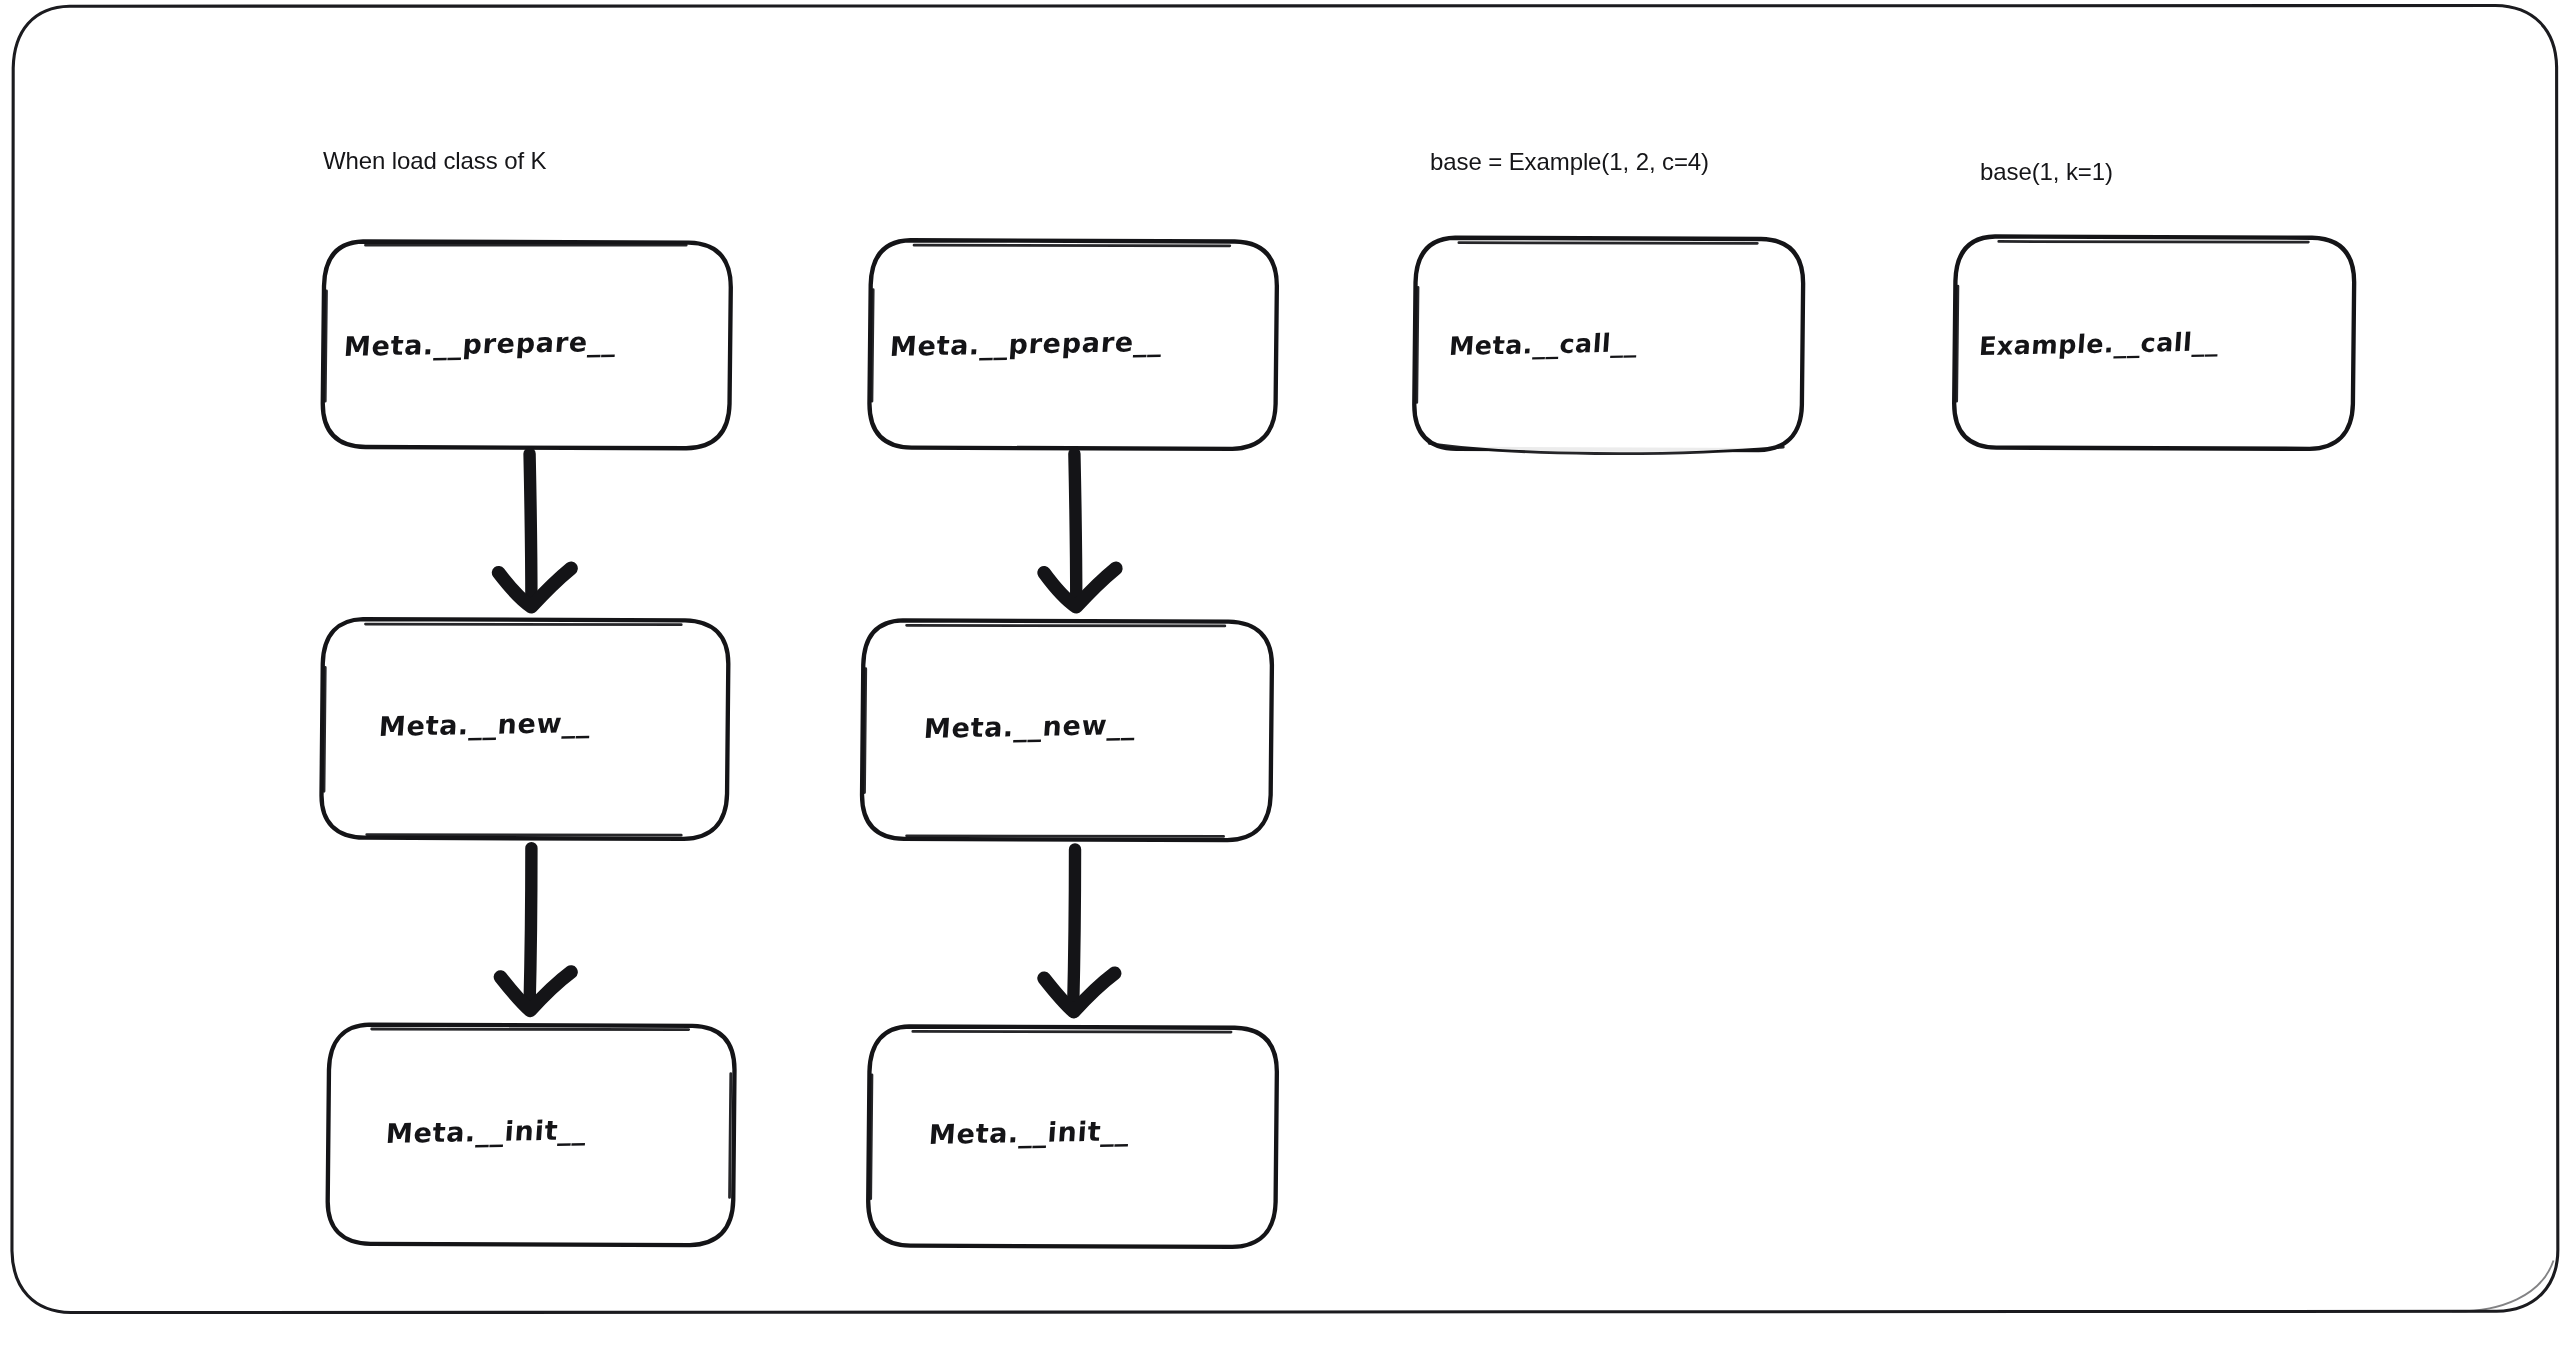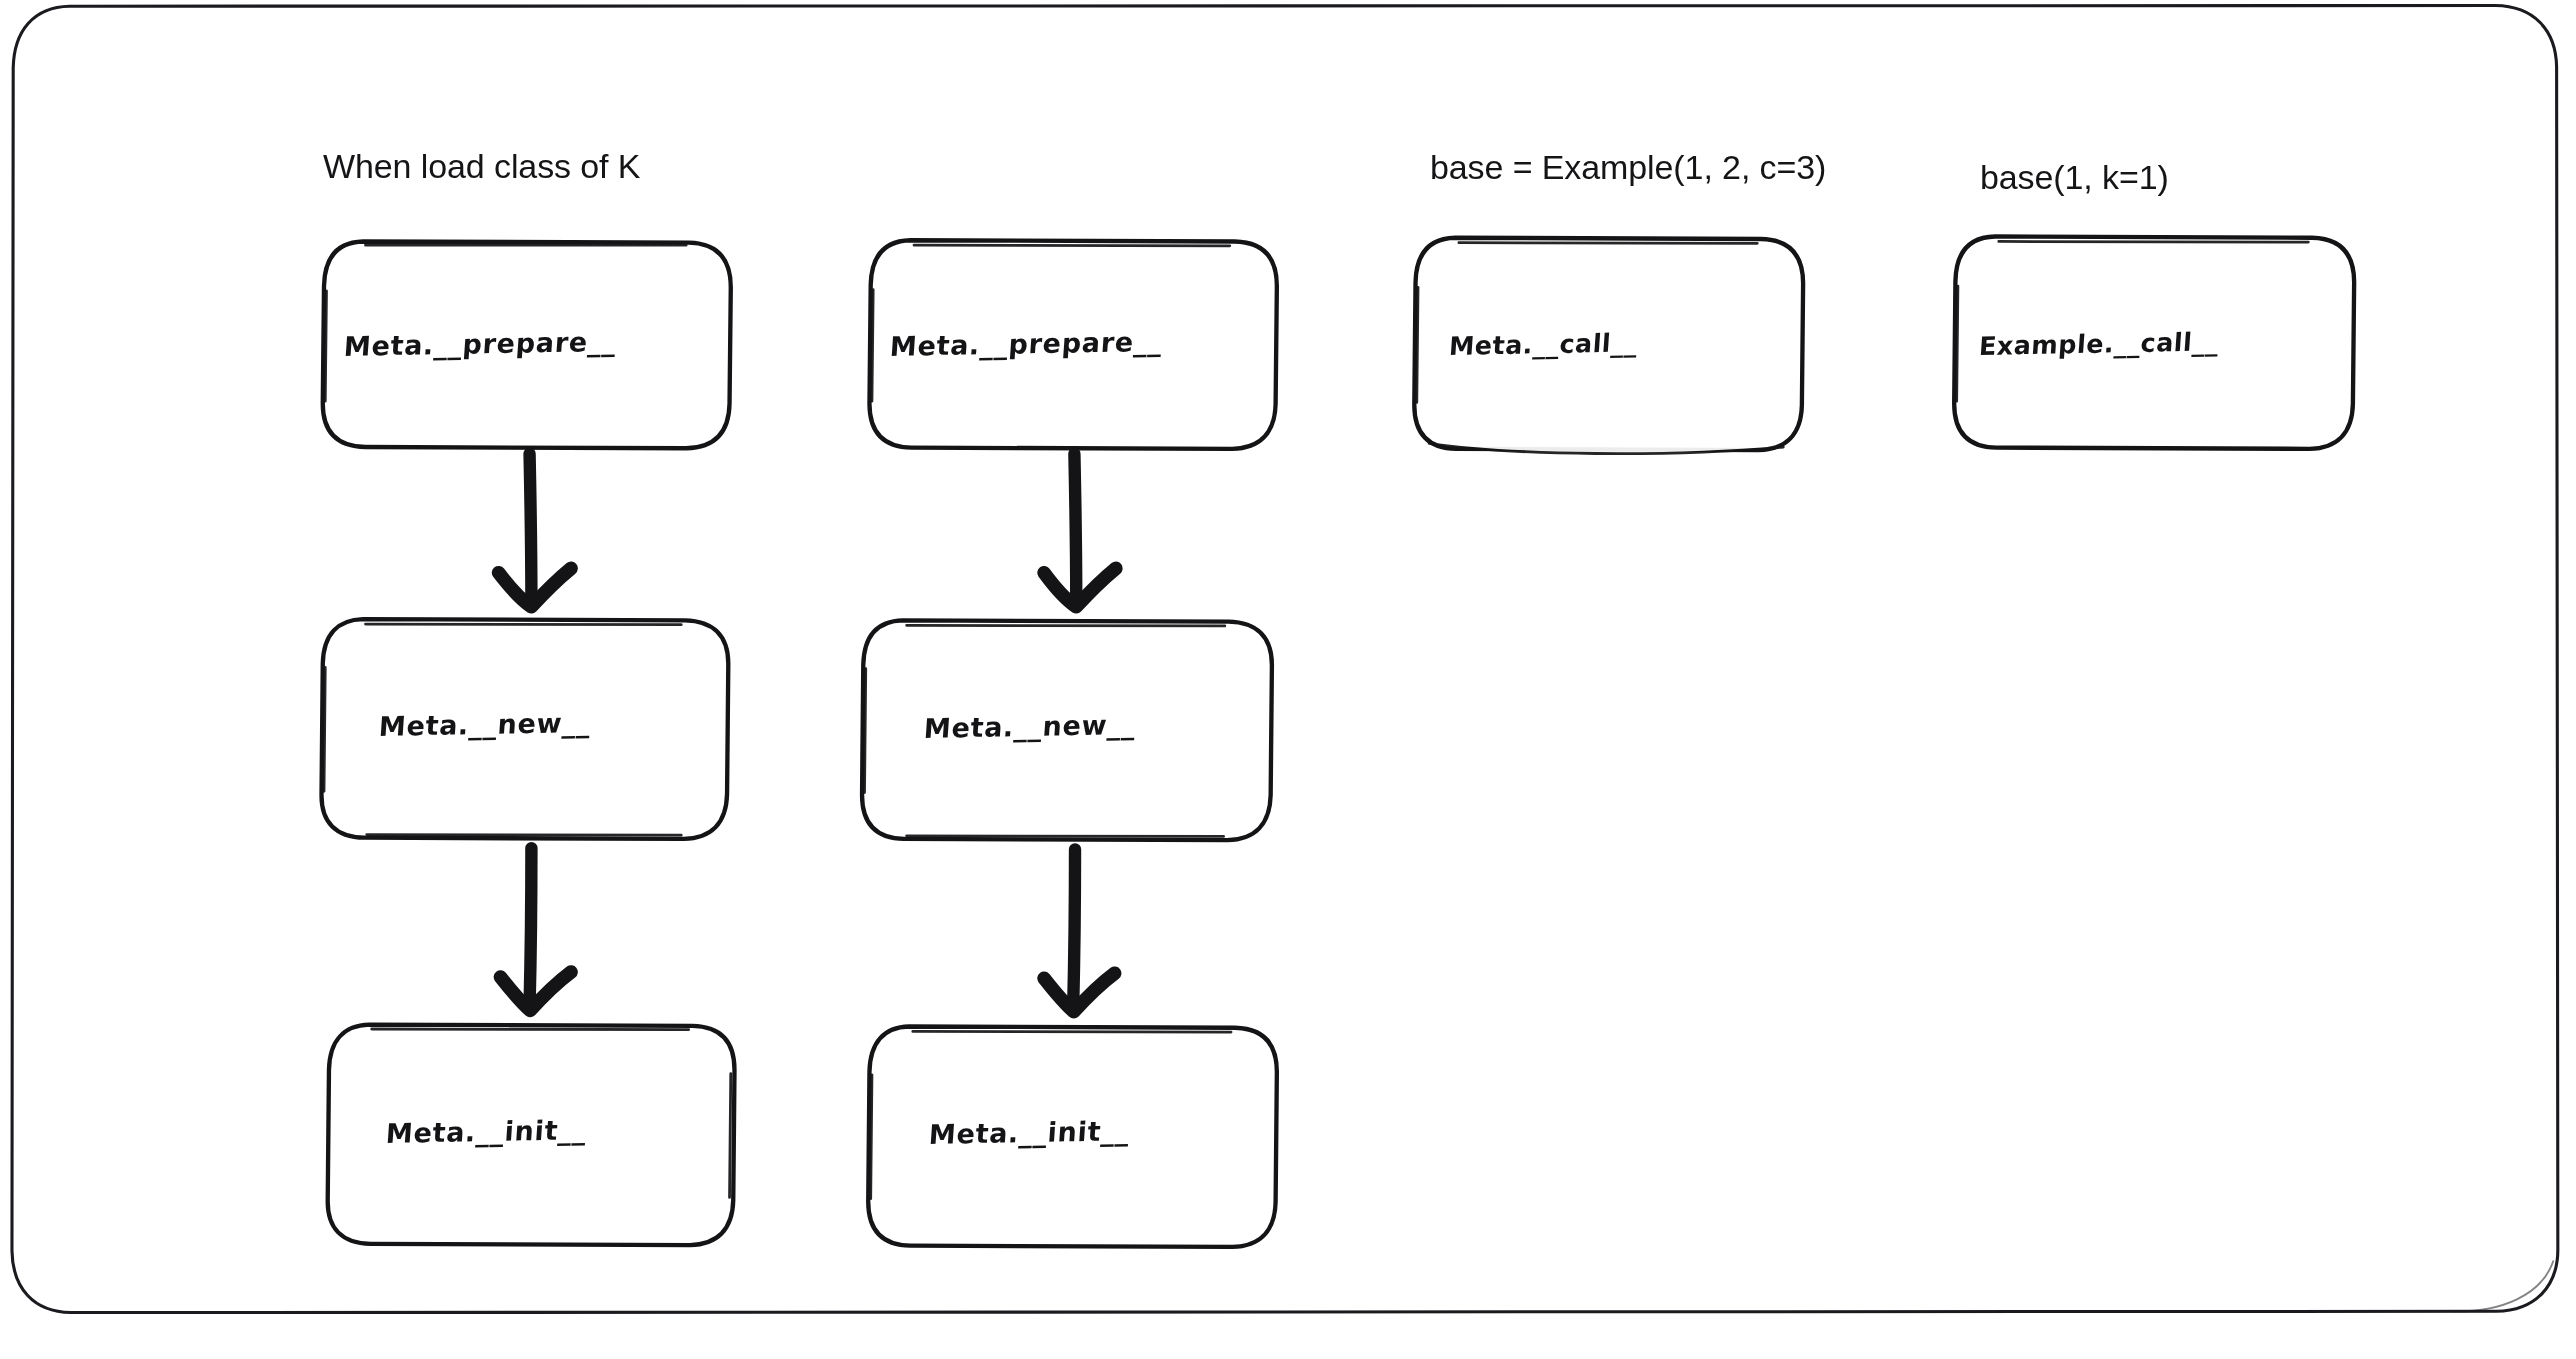--- a/index.html
+++ b/index.html
@@ -22,21 +22,21 @@
 
   
   .arrow-shaft{fill:none;stroke:#141417;stroke-width:20;stroke-linecap:round;}
   .arrow-head{fill:none;stroke:#141417;stroke-width:22;
      stroke-linecap:round;stroke-linejoin:round;}
 
   
   .col-header{
     position:absolute;
     font-family:"Liberation Sans", sans-serif;
-    font-size:34px;
+    font-size:24px;
     font-weight:400;
     color:#151518;
     white-space:nowrap;
     letter-spacing:-0.1px;
     line-height:1;
   }
 
   
   .node-label{
     position:absolute;
@@ -180,21 +180,21 @@
     <g>
       <path class="arrow-shaft" d="M 1736 1372 C 1736 1472 1735 1548 1733 1628"></path>
       <path class="arrow-head" d="M 1686 1580 C 1708 1608 1725 1626 1734 1634
                                   C 1754 1612 1776 1590 1800 1572"></path>
     </g>
   </svg>
 
   <div class="col-header" style="left:323px; top:149px;">When load class of K</div>
 
 
-  <div class="col-header" style="left:1430px; top:150px;">base = Example(1, 2, c=3)</div>
+  <div class="col-header" style="left:1430px; top:150px;">base = Example(1, 2, c=4)</div>
 
   <div class="col-header" style="left:1980px; top:160px;">base(1, k=1)</div>
 
   <div class="node-label" style="left:344px; top:333px;">Meta.__prepare__</div>
 
   <div class="node-label" style="left:379px; top:713px;">Meta.__new__</div>
 
   <div class="node-label" style="left:386px; top:1120px;">Meta.__init__</div>
 
   <div class="node-label" style="left:890px; top:333px;">Meta.__prepare__</div>

